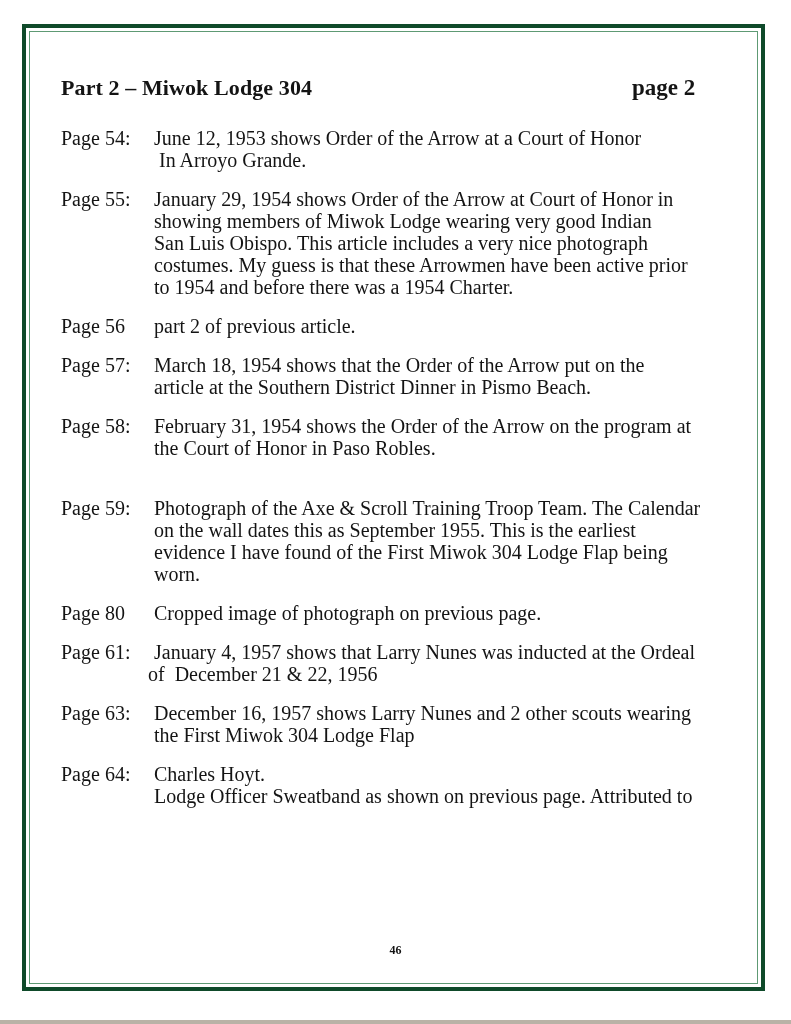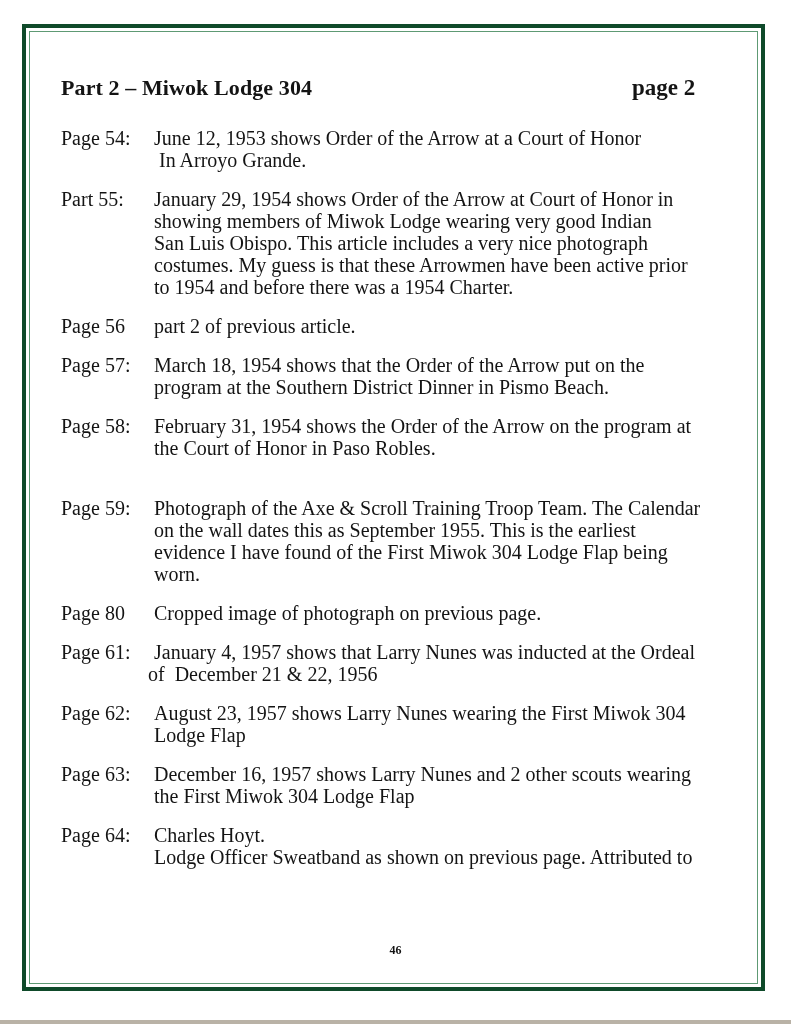--- a/index.html
+++ b/index.html
@@ -49,40 +49,40 @@
 
 <div class="entries">
   <div class="entry">
     <span class="label">Page 54:</span>
     <div class="text">
       <span class="line" style="white-space:pre">June 12, 1953 shows Order of the Arrow at a Court of Honor</span>
       <span class="line" style="white-space:pre"> In Arroyo Grande.</span>
     </div>
   </div>
   <div class="entry">
-    <span class="label">Part 55:</span>
+    <span class="label">Page 55:</span>
     <div class="text">
       <span class="line">January 29, 1954 shows Order of the Arrow at Court of Honor in</span>
       <span class="line">showing members of Miwok Lodge wearing very good Indian</span>
       <span class="line">San Luis Obispo. This article includes a very nice photograph</span>
       <span class="line">costumes. My guess is that these Arrowmen have been active prior</span>
       <span class="line">to 1954 and before there was a 1954 Charter.</span>
     </div>
   </div>
   <div class="entry">
     <span class="label">Page 56</span>
     <div class="text">
       <span class="line">part 2 of previous article.</span>
     </div>
   </div>
   <div class="entry">
     <span class="label">Page 57:</span>
     <div class="text">
       <span class="line">March 18, 1954 shows that the Order of the Arrow put on the</span>
-      <span class="line">program at the Southern District Dinner in Pismo Beach.</span>
+      <span class="line">article at the Southern District Dinner in Pismo Beach.</span>
     </div>
   </div>
   <div class="entry gap-extra">
     <span class="label">Page 58:</span>
     <div class="text">
       <span class="line">February 31, 1954 shows the Order of the Arrow on the program at</span>
       <span class="line">the Court of Honor in Paso Robles.</span>
     </div>
   </div>
   <div class="entry">
@@ -101,27 +101,20 @@
     </div>
   </div>
   <div class="entry">
     <span class="label">Page 61:</span>
     <div class="text">
       <span class="line">January 4, 1957 shows that Larry Nunes was inducted at the Ordeal</span>
       <span class="line" style="white-space:pre; margin-left:-6px">of  December 21 &amp; 22, 1956</span>
     </div>
   </div>
   <div class="entry">
-    <span class="label">Page 62:</span>
-    <div class="text">
-      <span class="line">August 23, 1957 shows Larry Nunes wearing the First Miwok 304</span>
-      <span class="line">Lodge Flap</span>
-    </div>
-  </div>
-  <div class="entry">
     <span class="label">Page 63:</span>
     <div class="text">
       <span class="line">December 16, 1957 shows Larry Nunes and 2 other scouts wearing</span>
       <span class="line">the First Miwok 304 Lodge Flap</span>
     </div>
   </div>
   <div class="entry">
     <span class="label">Page 64:</span>
     <div class="text">
       <span class="line">Charles Hoyt.</span>

